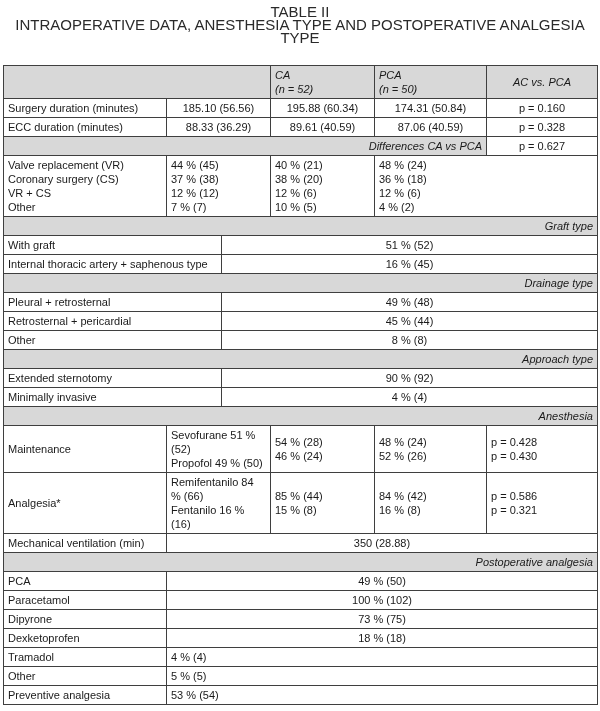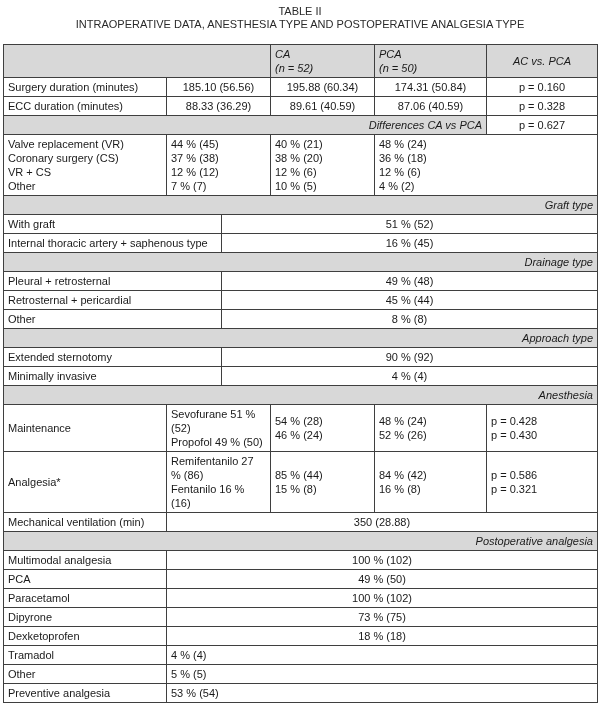--- a/index.html
+++ b/index.html
@@ -4,21 +4,21 @@
 <style>
   * { box-sizing: border-box; }
   html, body { margin: 0; padding: 0; background: #ffffff; }
   body {
     width: 600px; height: 711px;
     font-family: "Liberation Sans", sans-serif;
     color: #1a1a1a;
     overflow: hidden;
   }
   .page { padding: 5px 3px 0 3px; }
-  .caption { text-align: center; font-size: 11px; line-height: 13px; margin-bottom: 13px; color: #2a2a2a; }
+  .caption { text-align: center; font-size: 15px; line-height: 13px; margin-bottom: 21px; color: #2a2a2a; }
   table {
     border-collapse: collapse;
     table-layout: fixed;
     width: 594px;
     font-size: 11px;
     line-height: 14px;
   }
   td {
     border: 1px solid #3f3f3f;
     padding: 2px 4px;
@@ -172,21 +172,21 @@
           <div>52 % (26)</div>
         </td>
         <td class="c stack">
           <div>p = 0.428</div>
           <div>p = 0.430</div>
         </td>
       </tr>
       <tr>
         <td>Analgesia*</td>
         <td colspan="2" class="c stack">
-          <div>Remifentanilo 27 % (86)</div>
+          <div>Remifentanilo 84 % (66)</div>
           <div>Fentanilo 16 % (16)</div>
         </td>
         <td class="c stack">
           <div>85 % (44)</div>
           <div>15 % (8)</div>
         </td>
         <td class="c stack">
           <div>84 % (42)</div>
           <div>16 % (8)</div>
         </td>
@@ -197,24 +197,20 @@
       </tr>
       <tr>
         <td>Mechanical ventilation (min)</td>
         <td colspan="5" class="c">350 (28.88)</td>
       </tr>
 
       <tr>
         <td colspan="6" class="sec">Postoperative analgesia</td>
       </tr>
       <tr>
-        <td>Multimodal analgesia</td>
-        <td colspan="5" class="c">100 % (102)</td>
-      </tr>
-      <tr>
         <td>PCA</td>
         <td colspan="5" class="c">49 % (50)</td>
       </tr>
       <tr>
         <td>Paracetamol</td>
         <td colspan="5" class="c">100 % (102)</td>
       </tr>
       <tr>
         <td>Dipyrone</td>
         <td colspan="5" class="c">73 % (75)</td>

